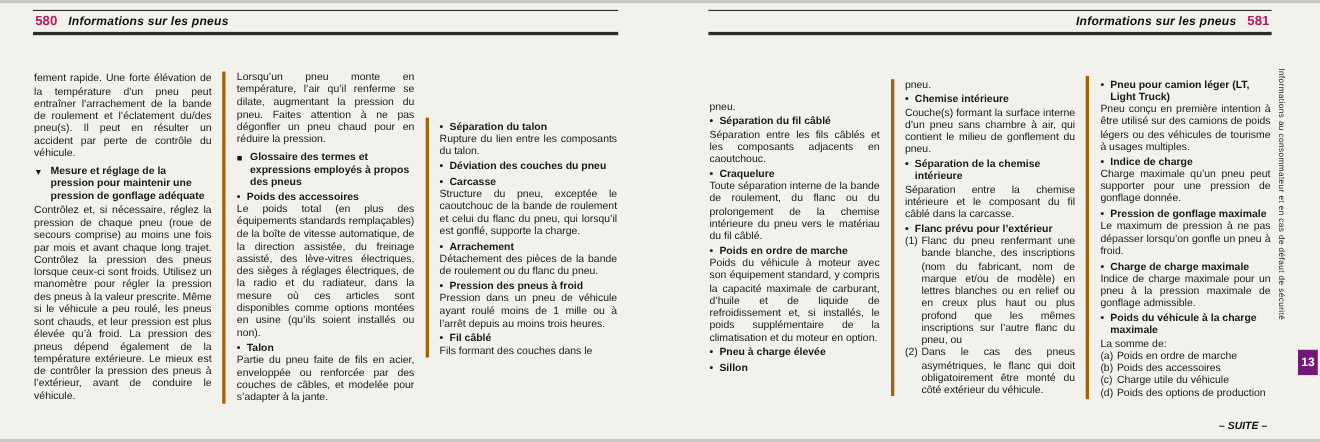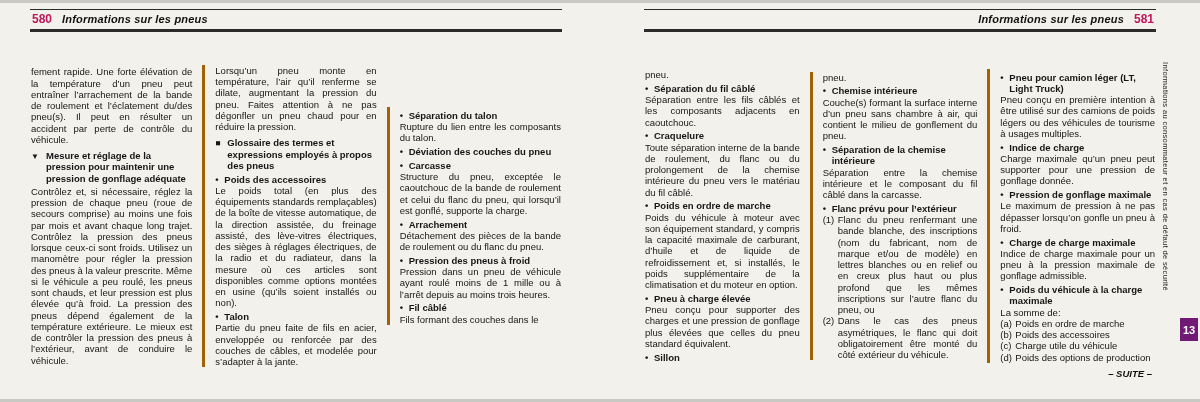--- a/index.html
+++ b/index.html
@@ -72,21 +72,21 @@
     white-space: nowrap;
   }
   .chapter-badge {
     position: absolute; top: 318px; right: 2px;
     width: 18px; height: 23px;
     background: #701a75; color: #fff;
     font-weight: bold; font-size: 11px;
     display: flex; align-items: center; justify-content: center;
   }
   .suite {
-    position: absolute; right: 4px; bottom: 16px;
+    position: absolute; right: 4px; bottom: 2px;
     font-size: 9.5px; font-weight: bold; font-style: italic; color: #111;
   }
 </style>
 </head>
 <body>
 
 <div class="sheet">
   <div class="sheet-edge-top"></div>
   <div class="sheet-edge-bottom"></div>
 
@@ -133,21 +133,20 @@
     <div class="cols">
       <div class="col">
           <div class="block para">pneu.</div>
           <div class="block bullet-head"><span class="marker">•</span><span>Séparation du fil câblé</span></div>
           <div class="block para">Séparation entre les fils câblés et les composants adjacents en caoutchouc.</div>
           <div class="block bullet-head"><span class="marker">•</span><span>Craquelure</span></div>
           <div class="block para">Toute séparation interne de la bande de roulement, du flanc ou du prolongement de la chemise intérieure du pneu vers le matériau du fil câblé.</div>
           <div class="block bullet-head"><span class="marker">•</span><span>Poids en ordre de marche</span></div>
           <div class="block para">Poids du véhicule à moteur avec son équipement standard, y compris la capacité maximale de carburant, d’huile et de liquide de refroidissement et, si installés, le poids supplémentaire de la climatisation et du moteur en option.</div>
           <div class="block bullet-head"><span class="marker">•</span><span>Pneu à charge élevée</span></div>
-          <div class="block para">Pneu conçu pour supporter des charges et une pression de gonflage plus élevées que celles du pneu standard équivalent.</div>
           <div class="block bullet-head"><span class="marker">•</span><span>Sillon</span></div>
         </div>
       <div class="col">
           <div class="block para">pneu.</div>
           <div class="block bullet-head"><span class="marker">•</span><span>Chemise intérieure</span></div>
           <div class="block para">Couche(s) formant la surface interne d’un pneu sans chambre à air, qui contient le milieu de gonflement du pneu.</div>
           <div class="block bullet-head"><span class="marker">•</span><span>Séparation de la chemise intérieure</span></div>
           <div class="block para">Séparation entre la chemise intérieure et le composant du fil câblé dans la carcasse.</div>
           <div class="block bullet-head"><span class="marker">•</span><span>Flanc prévu pour l’extérieur</span></div>
           <div class="block num-item"><span class="marker">(1)</span><span>Flanc du pneu renfermant une bande blanche, des inscriptions (nom du fabricant, nom de marque et/ou de modèle) en lettres blanches ou en relief ou en creux plus haut ou plus profond que les mêmes inscriptions sur l’autre flanc du pneu, ou</span></div>

